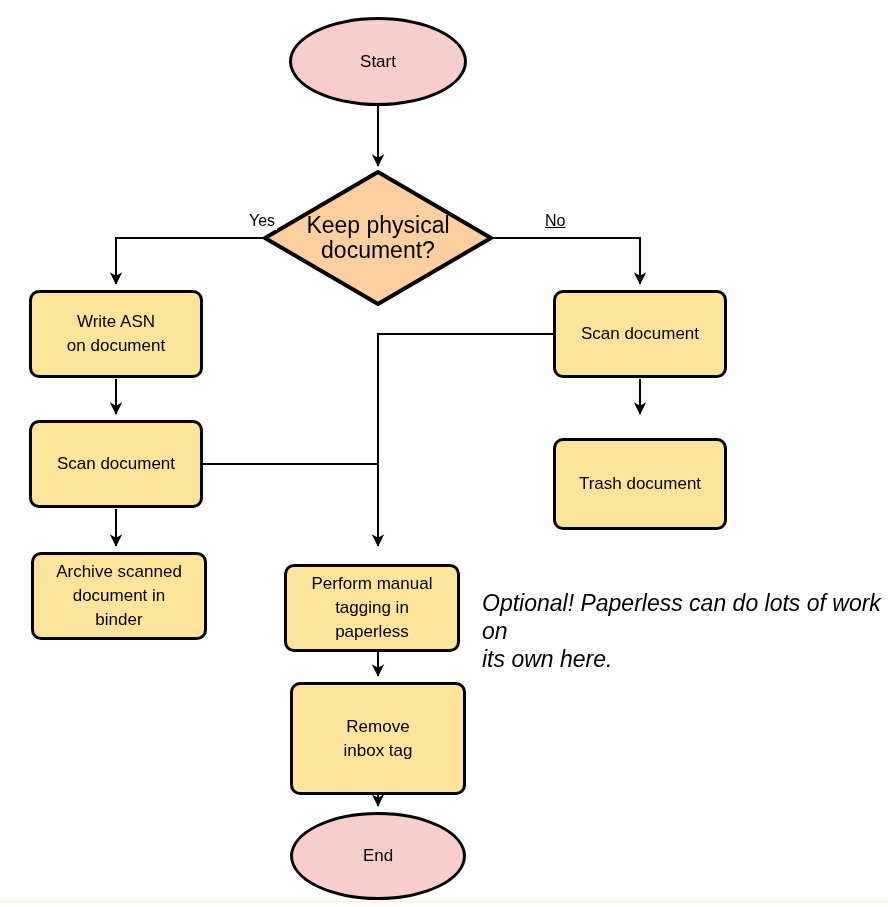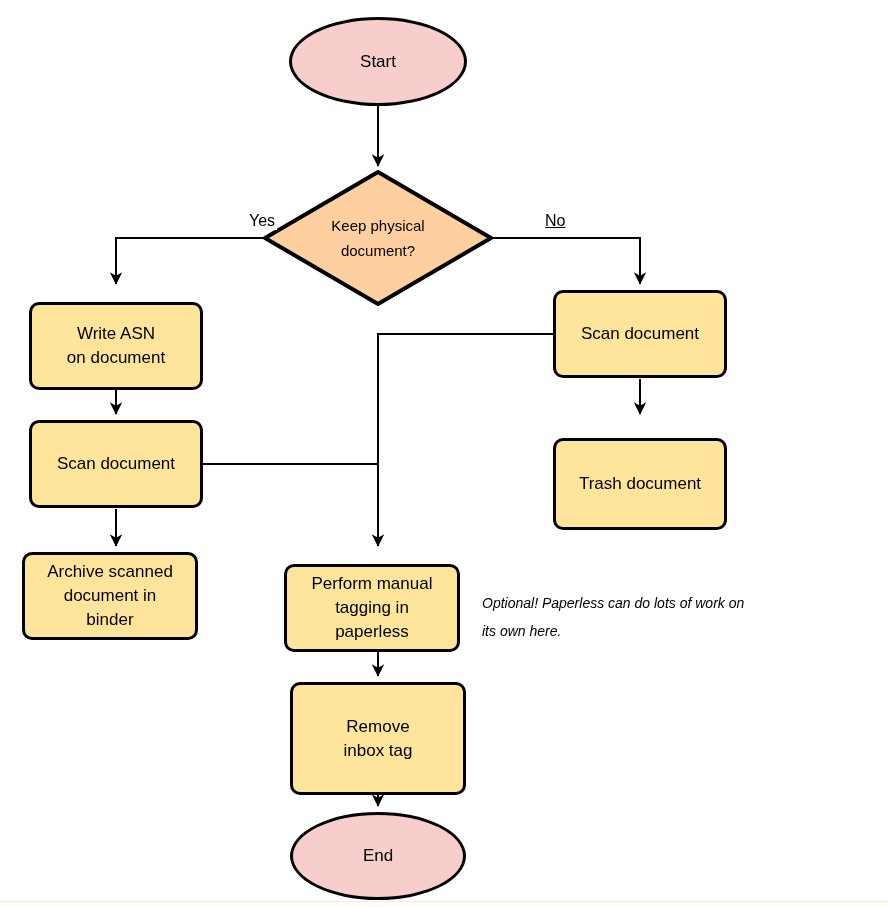--- a/index.html
+++ b/index.html
@@ -24,31 +24,31 @@
     text-align:center;font-size:17px;line-height:24px;box-sizing:border-box;
   }
   .process{
     background:var(--process-fill);border:3.5px solid var(--stroke);border-radius:10px;
   }
   .terminator{
     background:var(--terminator-fill);border:3.5px solid var(--stroke);border-radius:50%;
   }
   .decision-label{
     position:absolute;z-index:2;display:flex;align-items:center;justify-content:center;
-    text-align:center;font-size:15px;line-height:25px;
+    text-align:center;font-size:23px;line-height:25px;
   }
   .node-label{white-space:pre-line;}
   .edge-label{
     position:absolute;z-index:2;font-size:16px;line-height:18px;background:var(--page-bg);
     padding:0 2px;
     margin-left:36px;
   }
   .annotation{
     position:absolute;z-index:2;left:482px;top:589px;width:402px;
-    font-size:14px;line-height:28px;font-style:italic;white-space:pre-line;
+    font-size:23px;line-height:28px;font-style:italic;white-space:pre-line;
   }
   .bottom-edge{
     position:absolute;z-index:0;left:0;bottom:0;width:888px;height:5px;
     background:#fffdf6;border-top:1px solid #ededed;
   }
 </style>
 </head>
 <body>
 
 <div class="canvas">
@@ -81,38 +81,38 @@
 document?</span>
   </div>
 
   <div class="edge-label" style="left:211px;top:212px;">
     <span>Yes</span>
   </div>
   <div class="edge-label" style="left:507px;top:212px;text-decoration:underline;">
     <span>No</span>
   </div>
 
-  <div class="node process" style="left:29px;top:290px;width:174px;height:88px;margin-top:12px;">
+  <div class="node process" style="left:29px;top:290px;width:174px;height:88px;">
     <span class="node-label">Write ASN
 on document</span>
   </div>
 
   <div class="node process" style="left:553px;top:290px;width:174px;height:88px;">
     <span class="node-label">Scan document</span>
   </div>
 
   <div class="node process" style="left:29px;top:420px;width:174px;height:88px;">
     <span class="node-label">Scan document</span>
   </div>
 
   <div class="node process" style="left:553px;top:438px;width:174px;height:92px;text-align:right;">
     <span class="node-label">Trash document</span>
   </div>
 
-  <div class="node process" style="left:22px;top:552px;width:176px;height:88px;">
+  <div class="node process" style="left:31px;top:552px;width:176px;height:88px;">
     <span class="node-label">Archive scanned
 document in
 binder</span>
   </div>
 
   <div class="node process" style="left:284px;top:552px;width:176px;height:88px;margin-top:12px;">
     <span class="node-label">Perform manual
 tagging in
 paperless</span>
   </div>

